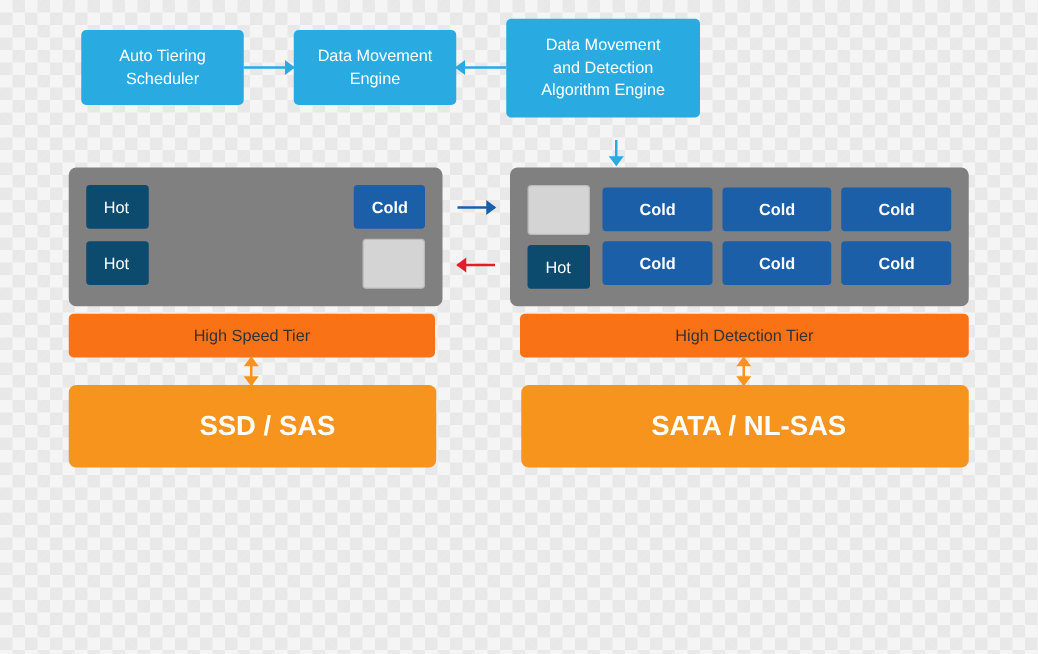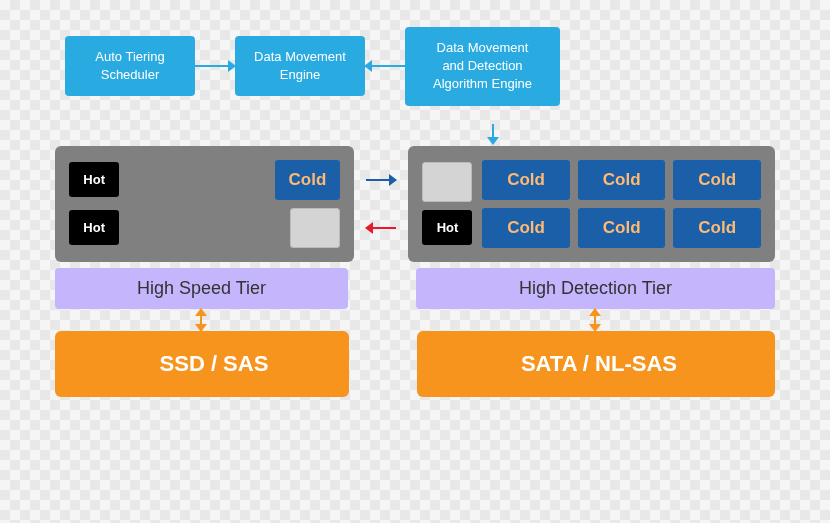--- a/index.html
+++ b/index.html
@@ -21,21 +21,21 @@
         linear-gradient(-45deg, #e8e8e8 25%, transparent 25%),
         linear-gradient(45deg, transparent 75%, #e8e8e8 75%),
         linear-gradient(-45deg, transparent 75%, #e8e8e8 75%);
       background-size: 20px 20px;
       background-position: 0 0, 0 10px, 10px -10px, -10px 0px;
       background-color: #f5f5f5;
     }
 
     .diagram {
       position: absolute;
-      top: 27px;
+      top: 15px;
       left: 55px;
       width: 720px;
     }
 
     
     .top-row {
       display: flex;
       align-items: center;
       justify-content: flex-start;
       gap: 0;
@@ -139,34 +139,34 @@
       gap: 8px;
     }
 
     .tier-row {
       display: flex;
       align-items: center;
       gap: 8px;
     }
 
     .hot-badge {
-      background: #000000;
+      background: #0c4a6e;
       color: white;
       font-size: 13px;
-      font-weight: bold;
+      font-weight: normal;
       padding: 10px 14px;
       border-radius: 3px;
       min-width: 50px;
-      text-align: right;
+      text-align: left;
     }
 
     .cold-badge {
       background: #1b5fa8;
-      color: #fdba74;
-      font-size: 17px;
+      color: #ffffff;
+      font-size: 13px;
       font-weight: bold;
       padding: 10px 14px;
       border-radius: 3px;
       min-width: 50px;
       text-align: center;
     }
 
     .empty-badge {
       background: #d4d4d4;
       border: 1px solid #bbb;
@@ -228,24 +228,24 @@
     }
 
     
     .tier-label-row {
       display: flex;
       gap: 12px;
       margin-top: 6px;
     }
 
     .tier-label-box {
-      background: #c4b5fd;
+      background: #f97316;
       border-radius: 4px;
       color: #333;
-      font-size: 18px;
+      font-size: 13px;
       text-align: center;
       padding: 10px;
     }
 
     .tier-label-left {
       width: 310px;
     }
 
     .tier-label-right {
       width: 380px;

